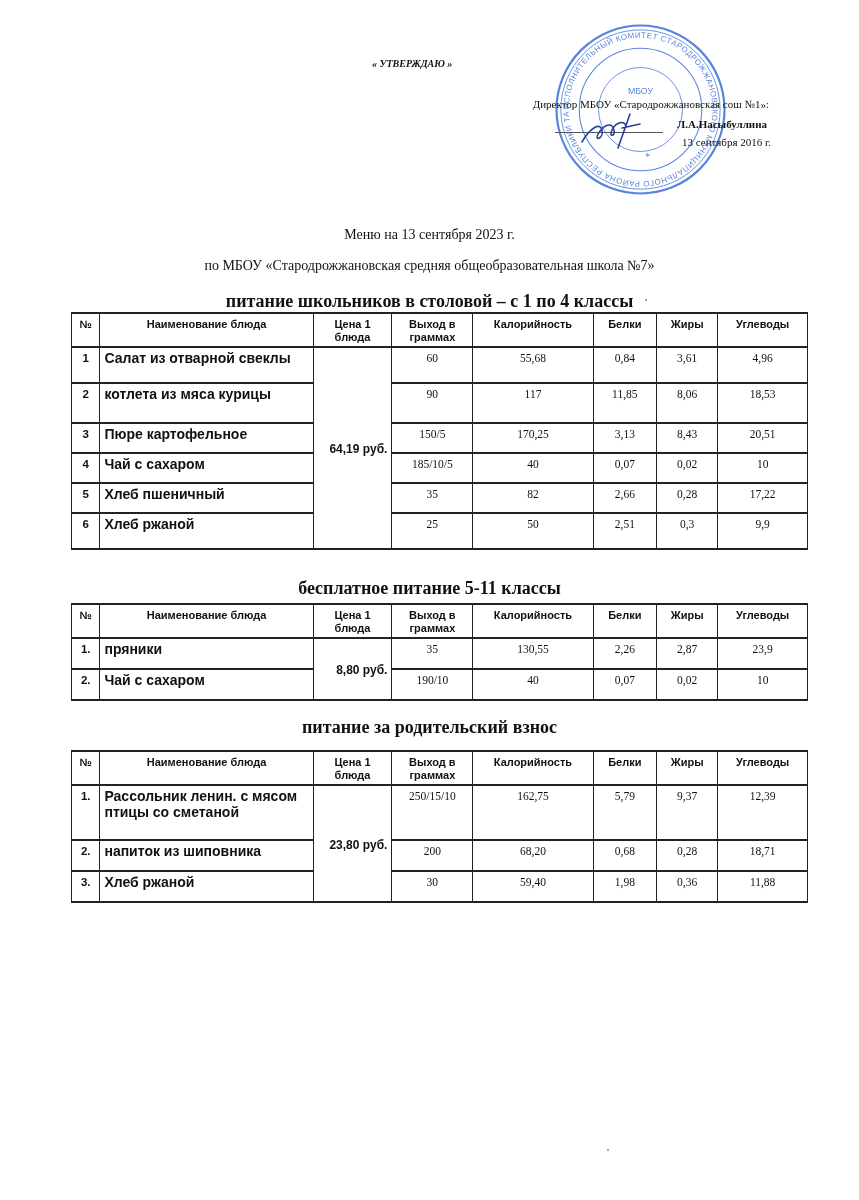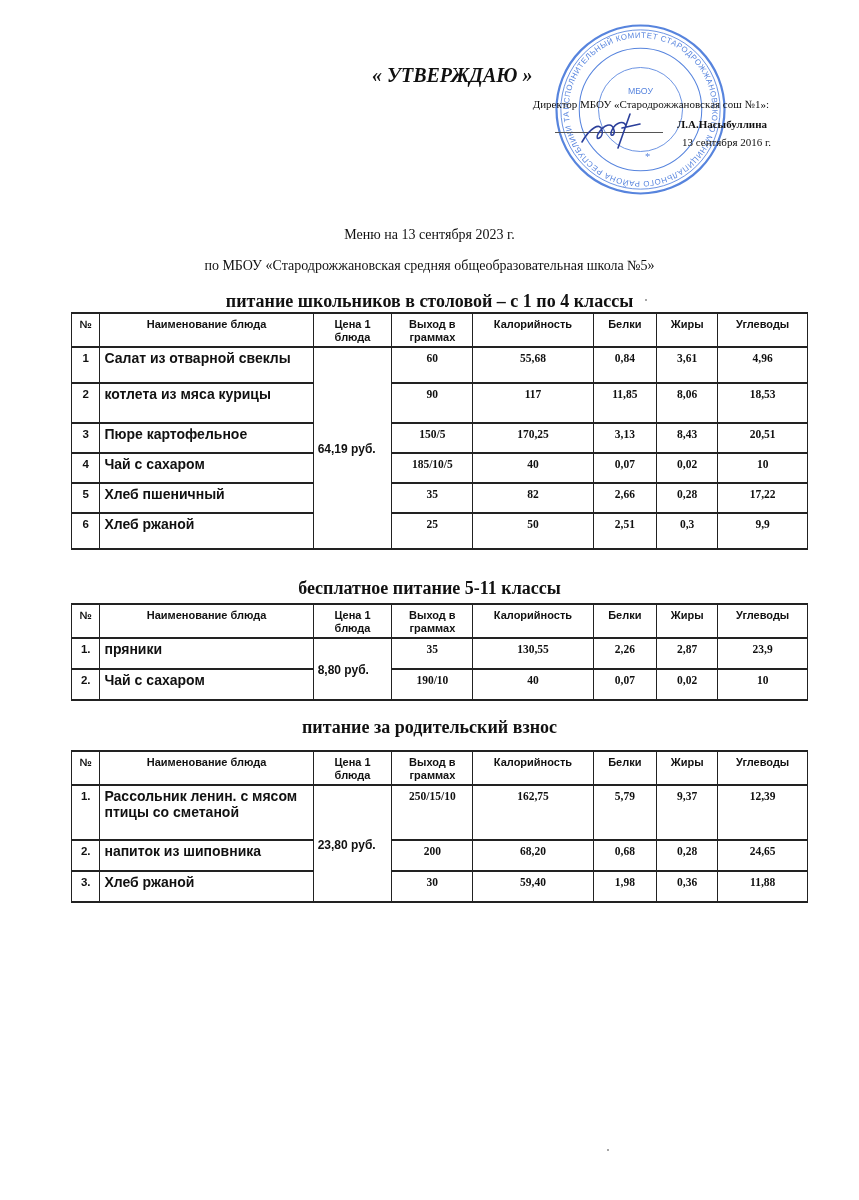--- a/index.html
+++ b/index.html
@@ -1,22 +1,22 @@
 <!DOCTYPE html>
 <html><head>
   <meta charset="utf-8">
   <style>
     html, body { margin: 0; padding: 0; background: #ffffff; }
     body {
       width: 859px; height: 1200px; position: relative; overflow: hidden;
       font-family: "Liberation Serif", "DejaVu Serif", serif; color: #111;
     }
     .approve-heading {
-      position: absolute; left: 372px; top: 64px;
-      font-size: 20px; font-style: italic; font-weight: bold;
+      position: absolute; left: 372px; top: 58px;
+      font-size: 10px; font-style: italic; font-weight: bold;
     }
     .approve-line {
       position: absolute; right: 86px; font-size: 11px; text-align: right; white-space: nowrap;
     }
     .approve-line.l1 { top: 98px; right: 90px; }
     .approve-line.l2 { top: 118px; right: 92px; font-weight: bold; }
     .approve-line.l3 { top: 136px; right: 88px; }
     .sig-line { position: absolute; left: 555px; top: 132px; width: 108px; border-top: 1px solid #555; }
     .signature { position: absolute; left: 578px; top: 108px; width: 70px; height: 50px; }
     .stamp { position: absolute; left: 553px; top: 22px; width: 175px; height: 175px; opacity: 0.85; }
@@ -41,22 +41,22 @@
     }
     table.menu tr { border-top: 2px solid #222; border-bottom: 2px solid #222; }
     table.menu th {
       font-family: "Liberation Sans", "DejaVu Sans", sans-serif;
       font-weight: bold; font-size: 11px; text-align: center; line-height: 13px;
       padding-top: 4px; height: 28px;
     }
     table.menu td { line-height: 16px; padding-top: 2px; }
     td.num { text-align: center; font-family: "Liberation Sans", sans-serif; font-weight: bold; }
     td.name { text-align: left; font-family: "Liberation Sans", sans-serif; font-weight: bold; font-size: 14px; }
-    td.val { text-align: center; font-weight: bold; }
-    td.price { text-align: left; vertical-align: middle !important; font-family: "Liberation Sans", sans-serif; font-weight: bold; font-size: 12px; }
+    td.val { text-align: center; }
+    td.price { text-align: right; vertical-align: middle !important; font-family: "Liberation Sans", sans-serif; font-weight: bold; font-size: 12px; }
     td.bottom { vertical-align: bottom; padding-bottom: 1px; }
     .c-num { width: 26px; } .c-name { width: 195px; } .c-price { width: 72px; }
     .c-yield { width: 74px; } .c-kcal { width: 110px; } .c-prot { width: 58px; }
     .c-fat { width: 56px; } .c-carb { width: 82px; }
 
     #t1 { top: 312px; } #t1 tbody tr { height: 36px; } #t1 tbody tr.tall { height: 40px; } #t1 tbody tr.short { height: 30px; }
     #t2 { top: 603px; } #t2 tbody tr { height: 31px; }
     #t3 { top: 750px; } #t3 tbody tr.tall { height: 55px; } #t3 tbody tr { height: 31px; }
 
     .speck { position: absolute; width: 2px; height: 2px; background: #888; border-radius: 1px; }
@@ -82,21 +82,21 @@
 <div class="approve-heading">« УТВЕРЖДАЮ »</div>
 <div class="approve-line l1">Директор МБОУ «Стародрожжановская сош №1»:</div>
 <div class="sig-line"></div>
 <svg class="signature" viewBox="0 0 70 50">
   <path d="M4,34 C12,20 22,14 24,22 C26,30 16,34 20,26 C26,16 34,14 36,22 C38,28 30,30 34,22 C38,14 46,12 48,18 M40,40 L52,6 M44,20 L62,16" fill="none" stroke="#2b3f9a" stroke-width="1.6" stroke-linecap="round"></path>
 </svg>
 <div class="approve-line l2">Л.А.Насыбуллина</div>
 <div class="approve-line l3">13 сентября 2016 г.</div>
 
 <div class="center-line menu-title">Меню на 13 сентября 2023 г.</div>
-<div class="center-line school-title">по МБОУ «Стародрожжановская  средняя общеобразовательная школа №5»</div>
+<div class="center-line school-title">по МБОУ «Стародрожжановская  средняя общеобразовательная школа №7»</div>
 
 <div class="center-line section-title s1">питание  школьников в столовой – с 1 по 4 классы</div>
 <table class="menu" id="t1">
   <colgroup>
     <col class="c-num">
       <col class="c-name">
       <col class="c-price">
       <col class="c-yield">
     <col class="c-kcal">
       <col class="c-prot">
@@ -256,21 +256,21 @@
       <td class="val">9,37</td>
       <td class="val">12,39</td>
     </tr>
     <tr>
       <td class="num">2.</td>
       <td class="name">напиток из шиповника</td>
       <td class="val">200</td>
       <td class="val">68,20</td>
       <td class="val">0,68</td>
       <td class="val">0,28</td>
-      <td class="val">24,65</td>
+      <td class="val">18,71</td>
     </tr>
     <tr>
       <td class="num">3.</td>
       <td class="name">Хлеб ржаной</td>
       <td class="val">30</td>
       <td class="val">59,40</td>
       <td class="val">1,98</td>
       <td class="val">0,36</td>
       <td class="val">11,88</td>
     </tr>

